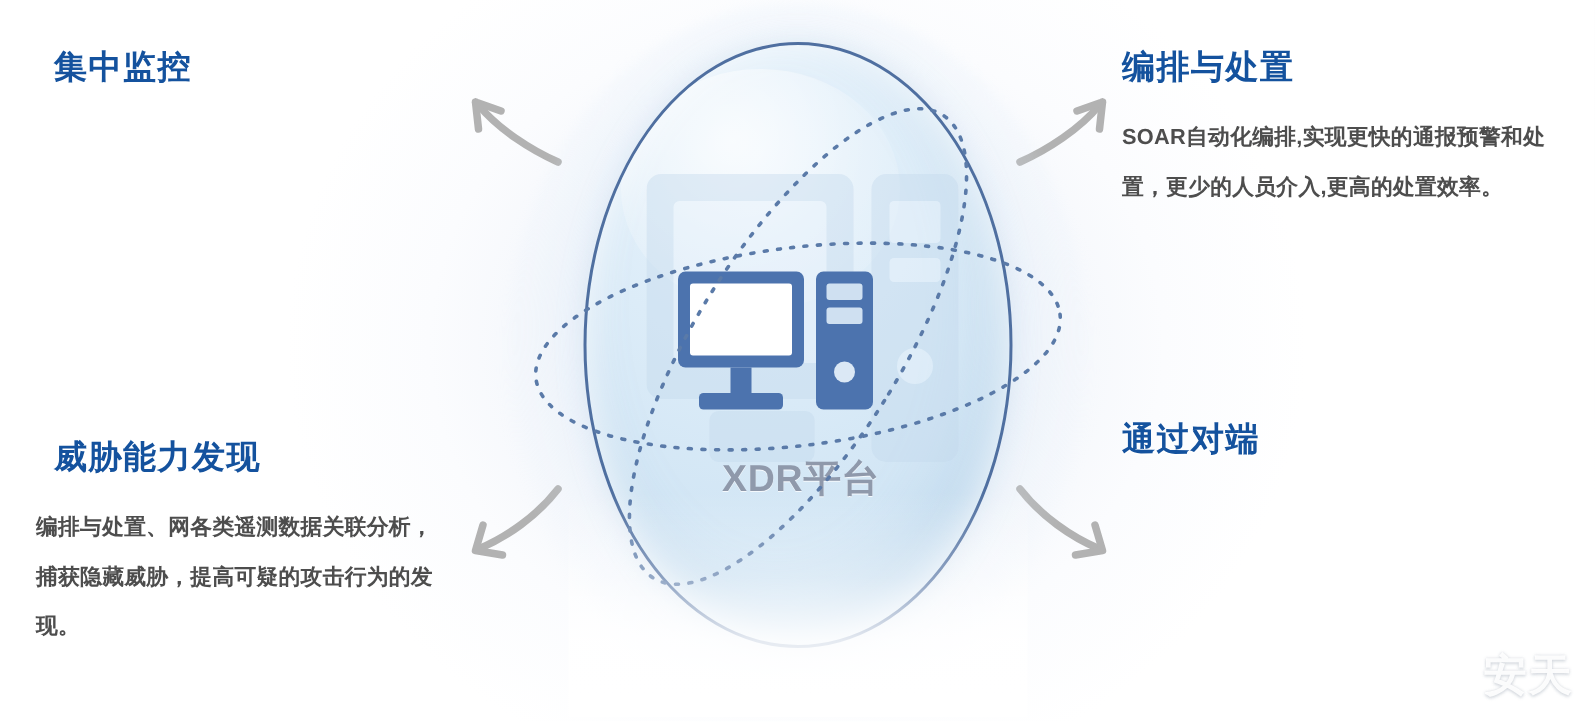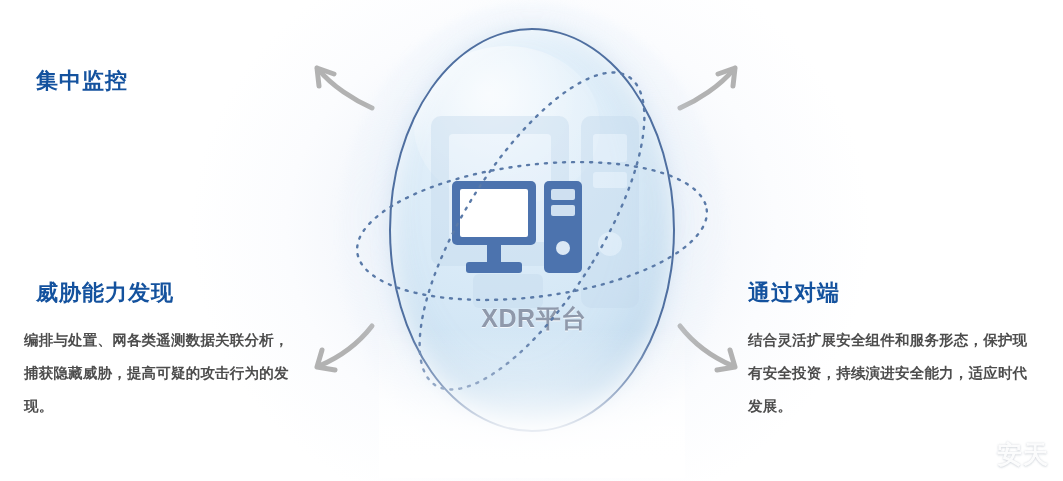--- a/index.html
+++ b/index.html
@@ -135,24 +135,24 @@
     margin-bottom: 16px;
   }
   .panel p {
     font-size: 14.5px;
     font-weight: 700;
     line-height: 33px;
     color: #4d4d4d;
     letter-spacing: 0.2px;
   }
 
-  #panel-tl { left: 24px;  top: 30px;  width: 275px; margin-top: 36px; }
+  #panel-tl { left: 24px;  top: 30px;  width: 275px; }
   #panel-tl h2 { margin-left: 12px; }
   #panel-bl { left: 24px;  top: 278px; width: 275px; }
-  #panel-bl h2 { margin-left: 12px; }
+  #panel-bl h2 { margin-left: 12px; margin-top: 12px; }
   #panel-tr { left: 748px; top: 30px;  width: 290px; }
   #panel-br { left: 748px; top: 278px; width: 292px; }
 
   
   .arrow { position: absolute; pointer-events: none; }
   #arrow-tl { left: 292px; top: 48px;  width: 84px; height: 64px; }
   #arrow-bl { left: 292px; top: 322px; width: 84px; height: 64px; }
   #arrow-tr { left: 676px; top: 48px;  width: 84px; height: 64px; }
   #arrow-br { left: 676px; top: 322px; width: 84px; height: 64px; }
 
@@ -160,21 +160,21 @@
   #watermark {
     position: absolute;
     right: 14px;
     bottom: 10px;
     display: flex;
     align-items: center;
     gap: 6px;
     opacity: 0.9;
   }
   #watermark .wm-text {
-    font-size: 25px;
+    font-size: 29px;
     font-weight: 700;
     color: rgba(255,255,255,0.92);
     text-shadow: 0 0 2px rgba(200,205,212,0.85), 0 1px 2px rgba(190,196,205,0.55);
     letter-spacing: 1px;
   }
 </style>
 </head>
 <body>
 
 <div id="stage">
@@ -182,25 +182,26 @@
   <div class="panel" id="panel-tl">
     <h2>集中监控</h2>
   </div>
 
   <div class="panel" id="panel-bl">
     <h2>威胁能力发现</h2>
     <p>编排与处置、网各类遥测数据关联分析，捕获隐藏威胁，提高可疑的攻击行为的发现。</p>
   </div>
 
   <div class="panel" id="panel-tr">
+    <h2>编排与处置</h2>
+    <p>SOAR自动化编排,实现更快的通报预警和处置，更少的人员介入,更高的处置效率。</p>
   </div>
 
   <div class="panel" id="panel-br">
     <h2>通过对端</h2>
-    <p>结合灵活扩展安全组件和服务形态，保护现有安全投资，持续演进安全能力，适应时代发展。</p>
   </div>
 
   <svg class="arrow" id="arrow-tl" viewBox="0 0 84 64">
     <path d="M80 60 C62 52 40 38 27 22" fill="none" stroke="#b2b2b2" stroke-width="5" stroke-linecap="round"></path>
     <path d="M25 20 L42 26 M25 20 L27 38" fill="none" stroke="#b2b2b2" stroke-width="5" stroke-linecap="round"></path>
   </svg>
 
   <svg class="arrow" id="arrow-bl" viewBox="0 0 84 64">
     <path d="M80 4 C66 22 46 36 27 44" fill="none" stroke="#b2b2b2" stroke-width="5" stroke-linecap="round"></path>
     <path d="M25 45 L30 28 M25 45 L43 48" fill="none" stroke="#b2b2b2" stroke-width="5" stroke-linecap="round"></path>

